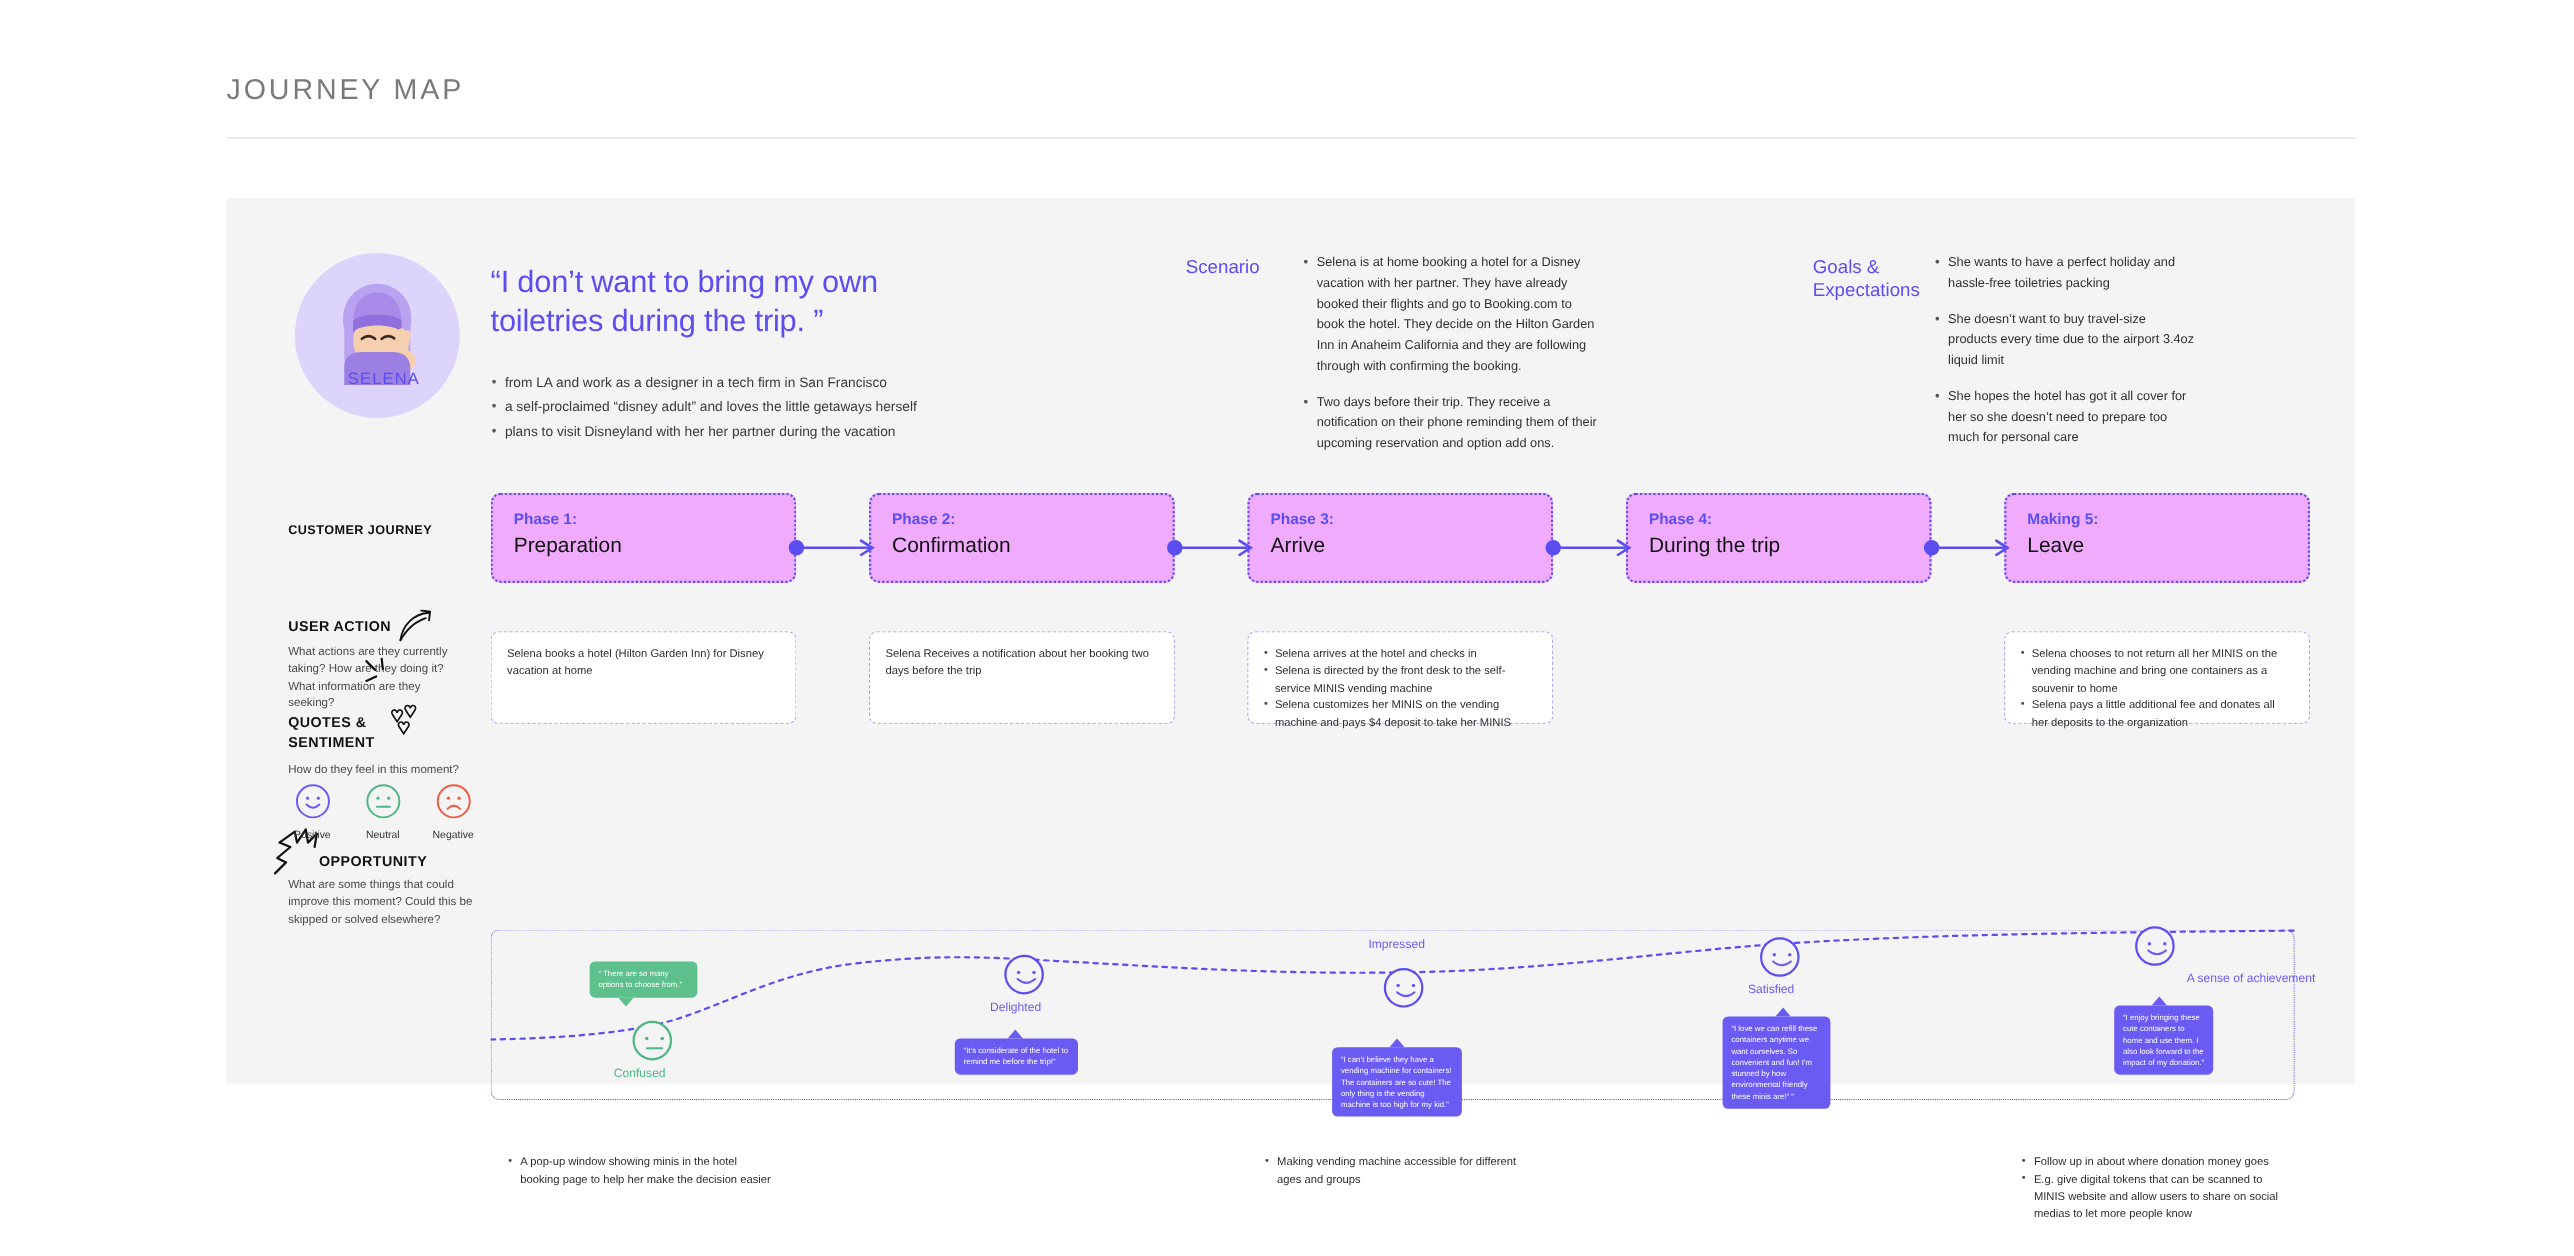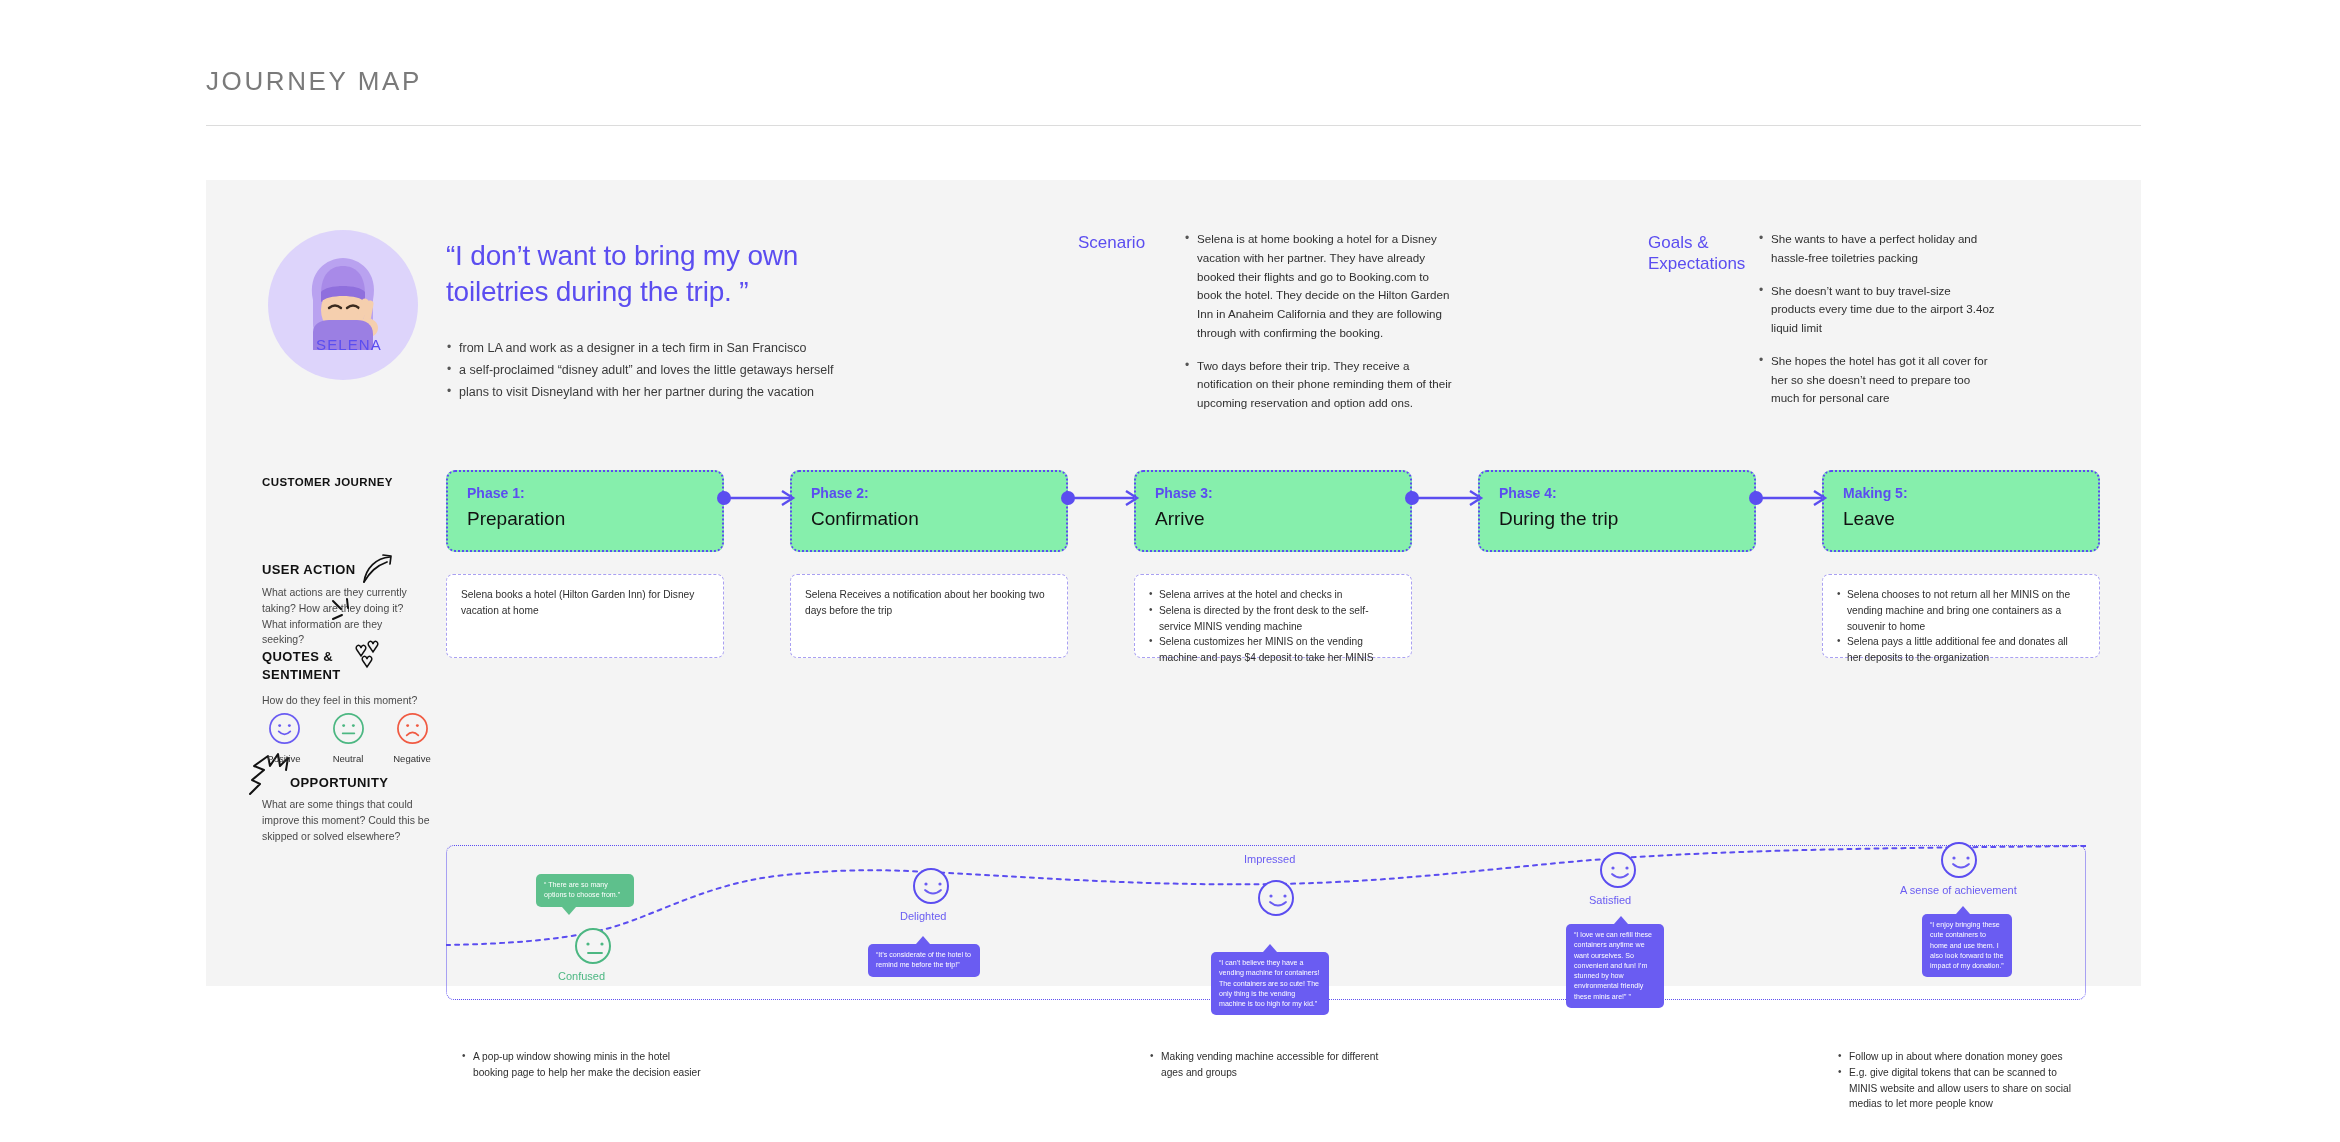--- a/index.html
+++ b/index.html
@@ -92,22 +92,22 @@
   .legend { position:absolute; left:56px; top:532px; display:flex; gap:20px; }
   .legend-item { text-align:center; width:44px; }
   .legend-face { width:33px; height:33px; margin:0 auto 4px; }
   .legend-cap { font-size:9.5px; color:#333; }
 
   
   .doodle { position:absolute; }
 
   
   .phase-card {
-    position:absolute; top:290px; width:278px; height:82px;
-    background:#86efac; border:2.3px dotted #5b4df0; border-radius:9px;
+    position:absolute; top:268px; width:278px; height:82px;
+    background:#f0abfc; border:2.3px dotted #5b4df0; border-radius:9px;
   }
   .phase-kicker { position:absolute; left:19px; top:13px; color:#5b4df0; font-size:14px; font-weight:700; }
   .phase-name   { position:absolute; left:19px; top:36px; color:#111; font-size:19px; font-weight:400; }
 
   .connector { position:absolute; top:310px; height:16px; width:84px; }
 
   
   .action-card {
     position:absolute; top:394px; width:278px; height:84px;
     background:#ffffff; border:1.6px dashed #a9a0f2; border-radius:7px;
@@ -373,21 +373,21 @@
     </div>
     <div class="face-label" style="left:1383px; top:714px;">Satisfied</div>
 
     <div class="face" style="left:1735px; top:662px;">
       <svg viewBox="0 0 36 36" width="36" height="36">
         <circle cx="11" cy="14" r="1.6" fill="#6a5cf2"></circle>
           <circle cx="25" cy="14" r="1.6" fill="#6a5cf2"></circle>
         <path d="M10 20 q8 7 16 0" stroke="#6a5cf2" stroke-width="1.8" fill="none" stroke-linecap="round"></path>
       </svg>
     </div>
-    <div class="face-label" style="left:1694px; top:704px;">A sense of achievement</div>
+    <div class="face-label" style="left:1782px; top:704px;">A sense of achievement</div>
 
     <div class="bubble green above" style="left:330px; top:694px; width:98px;">
       <span>“ There are so many options to choose from.”</span>
       <span class="tail" style="left:26px;"></span>
     </div>
 
     <div class="bubble below" style="left:662px; top:764px; width:112px;">
       <span class="tail" style="left:48px;"></span>
       <span>“It’s considerate of the hotel to remind me before the trip!”</span>
     </div>

